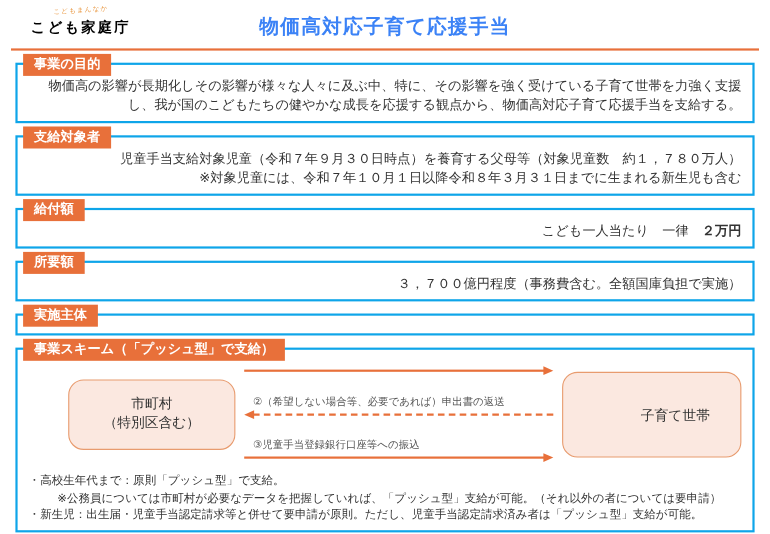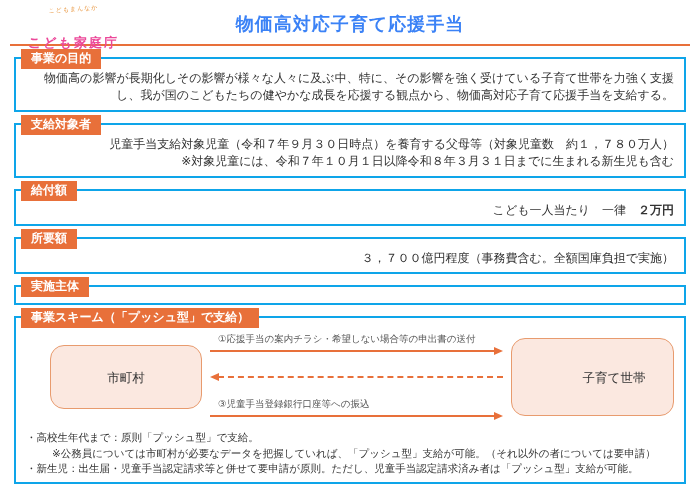--- a/index.html
+++ b/index.html
@@ -4,21 +4,21 @@
 <style>
   html,body{margin:0;padding:0;}
   body{
     width:700px;height:485px;overflow:hidden;background:#ffffff;
     font-family:"DejaVu Sans","Liberation Sans",sans-serif;color:#333;
   }
   
   .header{position:relative;height:44px;margin:0 10px;border-bottom:2px solid #E8703A;}
   .logo{position:absolute;left:18px;top:5px;text-align:center;}
   .logo-slogan{display:block;font-size:6px;color:#E8953D;letter-spacing:1px;transform:rotate(-4deg);}
-  .logo-agency{display:block;font-size:13px;font-weight:bold;color:#ec4899;letter-spacing:2px;margin-top:20px;}
+  .logo-agency{display:block;font-size:13px;font-weight:bold;color:#000000;letter-spacing:2px;margin-top:2px;}
   .page-title{
     position:absolute;left:50%;top:12px;transform:translateX(-50%);
     font-size:18px;font-weight:bold;color:#3b82f6;letter-spacing:1px;white-space:nowrap;
   }
   
   .main{padding:0 12px;}
   .sec{position:relative;border:2px solid #0ea5e9;margin:11px 2px 0 2px;padding:11px 10px 5px 10px;background:#fff;}
   .sec-label{
     position:absolute;top:-10px;left:5px;background:#E8703A;color:#fff;
     font-size:12px;font-weight:bold;padding:2px 10px 3px 10px;line-height:1.25;white-space:nowrap;
@@ -27,21 +27,21 @@
   .sec-body.indented{padding-left:12px;}
   .amount{font-weight:bold;}
   
   .sec.scheme{padding:12px 8px 6px 8px;}
   .diagram{display:flex;align-items:center;padding:2px 2px 0 2px;height:90px;}
   .node{
     background:#FBE8E0;border:1.5px solid #E89B6E;border-radius:14px;
     display:flex;flex-direction:column;justify-content:center;align-items:center;
     font-size:12.5px;color:#333;text-align:center;line-height:1.4;
   }
-  .node.left{width:150px;height:62px;margin-left:24px;}
+  .node.left{width:150px;height:62px;margin-left:36px;font-family:Liberation Mono, monospace;}
   .node.right{width:118px;height:76px;padding-left:43px;}
   .flows{flex:1;display:flex;flex-direction:column;justify-content:space-between;height:88px;padding:0 8px;}
   .flow-label{font-size:9.5px;color:#555;padding-left:8px;margin-bottom:1px;white-space:nowrap;overflow:hidden;}
   .arrow{position:relative;height:9px;}
   .arrow-line{position:absolute;top:3px;left:0;right:8px;border-top:2px solid #E8703A;}
   .arrow-line.dashed{border-top-style:dashed;left:8px;right:0;}
   .arrow-head-right{position:absolute;right:0;top:0;width:0;height:0;
     border-left:9px solid #E8703A;border-top:4.5px solid transparent;border-bottom:4.5px solid transparent;}
   .arrow-head-left{position:absolute;left:0;top:0;width:0;height:0;
     border-right:9px solid #E8703A;border-top:4.5px solid transparent;border-bottom:4.5px solid transparent;}
@@ -87,30 +87,31 @@
   <div class="sec">
     <div class="sec-label">実施主体</div>
   </div>
 
   <div class="sec scheme">
     <div class="sec-label">事業スキーム（「プッシュ型」で支給）</div>
 
     <div class="diagram">
       <div class="node left">
         <span>市町村</span>
+        <span>（特別区含む）</span>
       </div>
       <div class="flows">
         <div class="flow">
-          <div class="flow-label">①応援手当の案内チラシ・希望しない場合等の申出書の送付</div>
           <div class="arrow">
             <div class="arrow-line"></div>
             <div class="arrow-head-right"></div>
           </div>
         </div>
         <div class="flow">
+          <div class="flow-label">②（希望しない場合等、必要であれば）申出書の返送</div>
           <div class="arrow">
             <div class="arrow-line dashed"></div>
             <div class="arrow-head-left"></div>
           </div>
         </div>
         <div class="flow">
           <div class="flow-label">③児童手当登録銀行口座等への振込</div>
           <div class="arrow">
             <div class="arrow-line"></div>
             <div class="arrow-head-right"></div>

